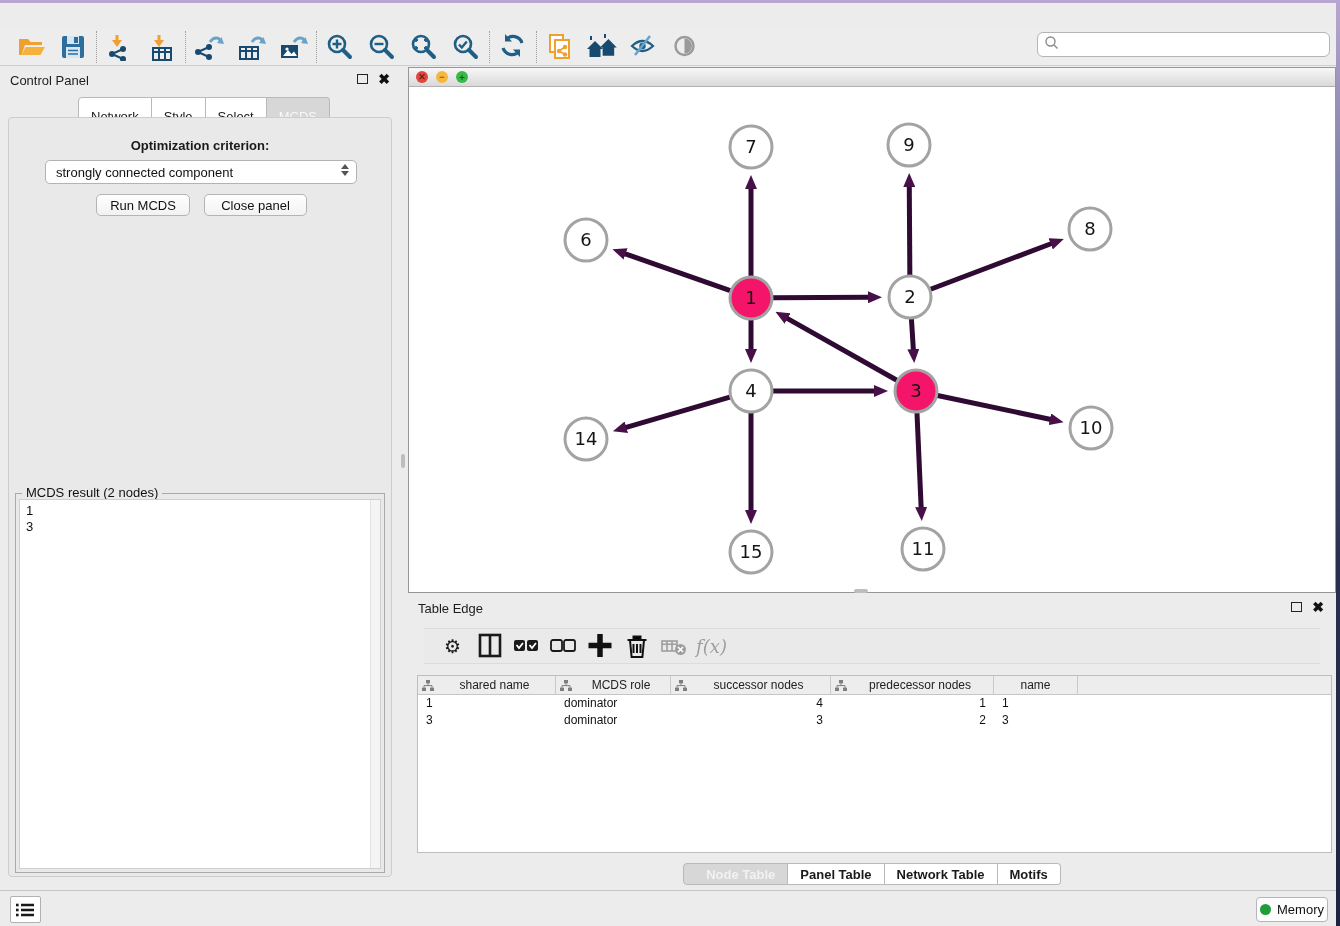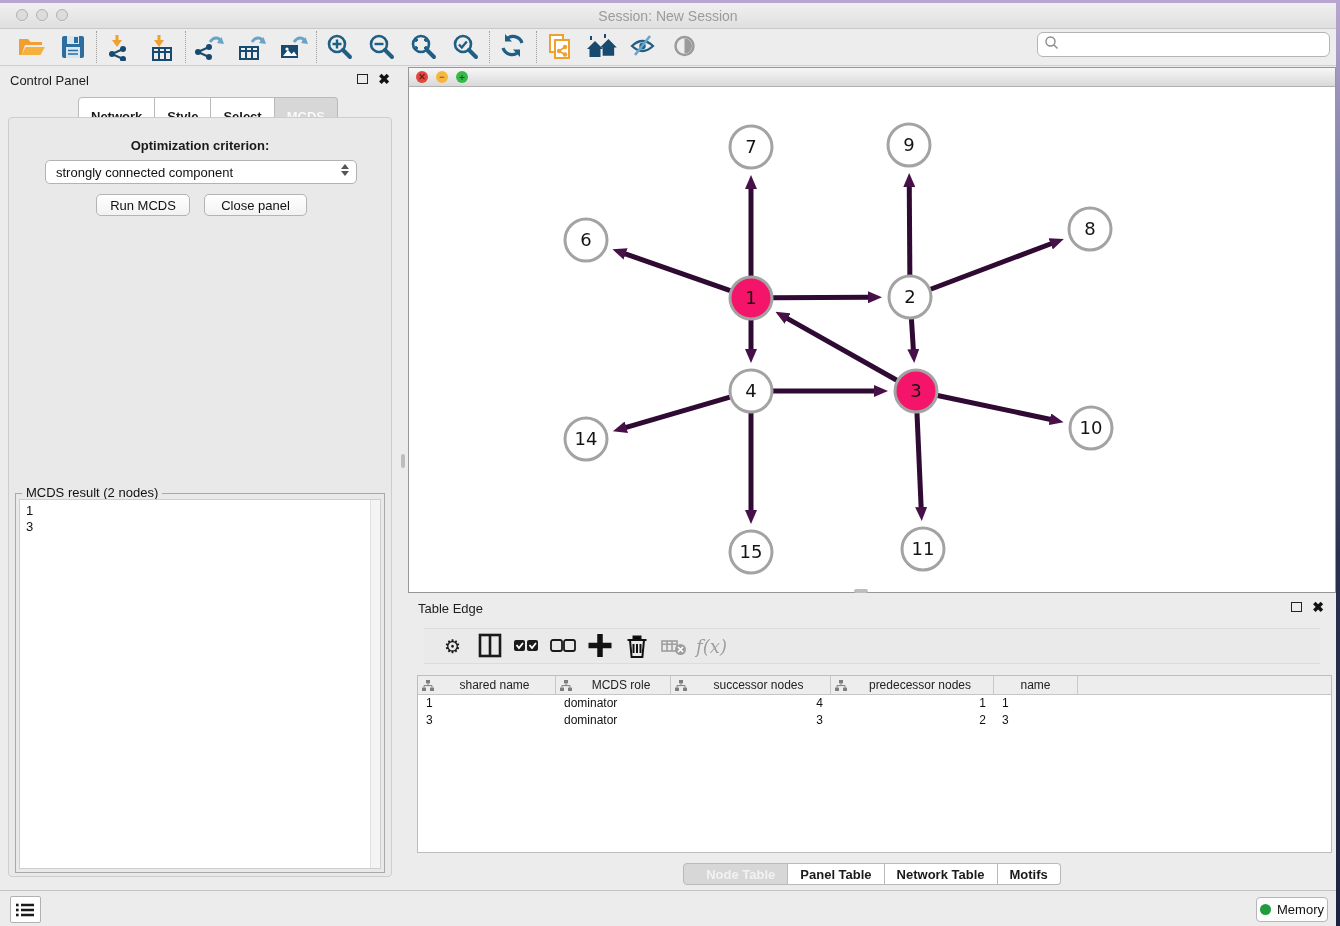--- a/index.html
+++ b/index.html
@@ -23,21 +23,21 @@
   #search-box { position:absolute; left:1037px; top:32px; width:293px; height:25px; background:#fff; border:1px solid #b5b5b5; border-radius:6px; display:flex; align-items:center; padding-left:6px; }
   #search-input { border:none; outline:none; flex:1; font-size:13px; background:transparent; }
 
   
   #control-panel { left:0; top:67px; width:400px; height:813px; }
   .panel-title { font-size:13px; color:#1d1d1d;text-align:center; }
   .panel-btns { position:absolute; top:0; right:10px; display:flex; gap:10px; align-items:center; }
   .float-glyph { width:11px; height:10px; border:1.6px solid #222; display:inline-block; }
   .close-glyph { font-size:14px; font-weight:bold; color:#111; line-height:10px; }
   .cp-tabs { position:absolute; left:78px; top:30px; display:flex; }
-  .cp-tab { height:38px; padding:0 12px; border:1px solid #b9b9b9; border-left:none; background:#fff; font-size:13px; font-weight:bold; color:#1a1a1a; display:flex; align-items:center; }
+  .cp-tab { height:38px; padding:0 12px; border:1px solid #b9b9b9; border-left:none; background:#fff; font-size:13px; font-weight:normal; color:#1a1a1a; display:flex; align-items:center; }
   .cp-tab:first-child { border-left:1px solid #b9b9b9; border-radius:4px 0 0 4px; }
   .cp-tab:last-child { border-radius:0 4px 4px 0; }
   .cp-tab.sel { background:#d7d7d7; color:#fafafa; text-shadow:0 0 1px #cfcfcf; }
   #cp-body { position:absolute; left:8px; top:50px; width:384px; height:760px; background:#e9e9e9; border:1px solid #cdcdcd; border-radius:4px; }
   #opt-label { position:absolute; left:0; top:20px; width:100%; text-align:center; font-size:13px; font-weight:bold; color:#1a1a1a; }
   #opt-select { position:absolute; left:36px; top:42px; width:312px; height:24px; background:#fff; border:1px solid #b3b3b3; border-radius:5px; font-size:13px; display:flex; align-items:center; padding-left:10px; color:#111; }
   .stepper { position:absolute; right:7px; top:3px; display:flex; flex-direction:column; gap:2px; }
   .stepper i { width:0; height:0; border-left:4px solid transparent; border-right:4px solid transparent; }
   .stepper .up { border-bottom:5px solid #555; }
   .stepper .dn { border-top:5px solid #555; }
@@ -81,28 +81,20 @@
   #status-bar { left:0; top:890px; width:1336px; height:36px; background:#ececec; border-top:1px solid #c4c4c4; }
   #list-btn { position:absolute; left:10px; top:5px; width:31px; height:27px; background:#fff; border:1px solid #b1b1b1; border-radius:2px; display:flex; align-items:center; justify-content:center; }
   #memory-btn { position:absolute; right:8px; top:6px; width:72px; height:25px; background:#fdfdfd; border:1px solid #b6b6b6; border-radius:4px; display:flex; align-items:center; justify-content:center; gap:6px; font-size:13px; color:#111; }
   #memory-dot { width:11px; height:11px; border-radius:50%; }
 </style>
 </head>
 <body>
 
 <div id="app">
 
-  <div id="titlebar" class="abs">
-    <span class="abs" style="left:16px; top:6px; display:flex; gap:8px;">
-      <span class="tl-gray"></span>
-      <span class="tl-gray"></span>
-      <span class="tl-gray"></span>
-    </span>
-    <div id="window-title" class="abs" style="width:100%; text-align:center; top:5px;">Session: New Session</div>
-  </div>
 
   <div id="main-toolbar" class="abs">
       <span style="width: 10px;"></span>
       <div class="tb-btn">
         <svg width="32" height="28" viewBox="0 0 32 28">
           <path d="M4 22V6h9l2.5 3H27v3H10L6.5 22Z" fill="#efa02f"></path>
           <path d="M6.5 22l4-8H30l-4.5 8Z" fill="#f6b13d"></path>
         </svg>
       </div>
       <div class="tb-btn">

